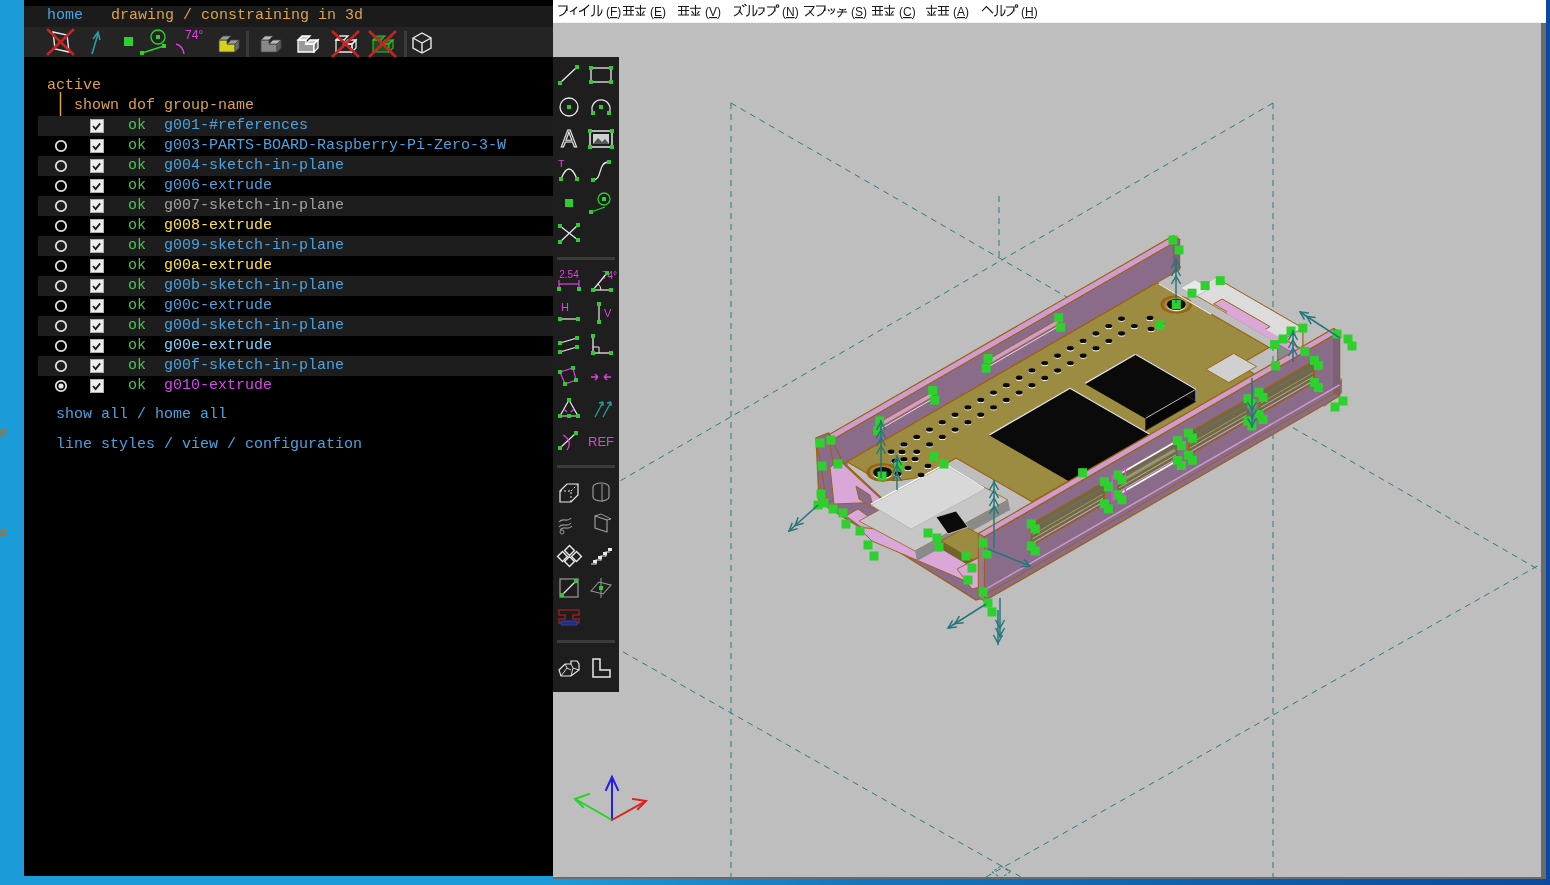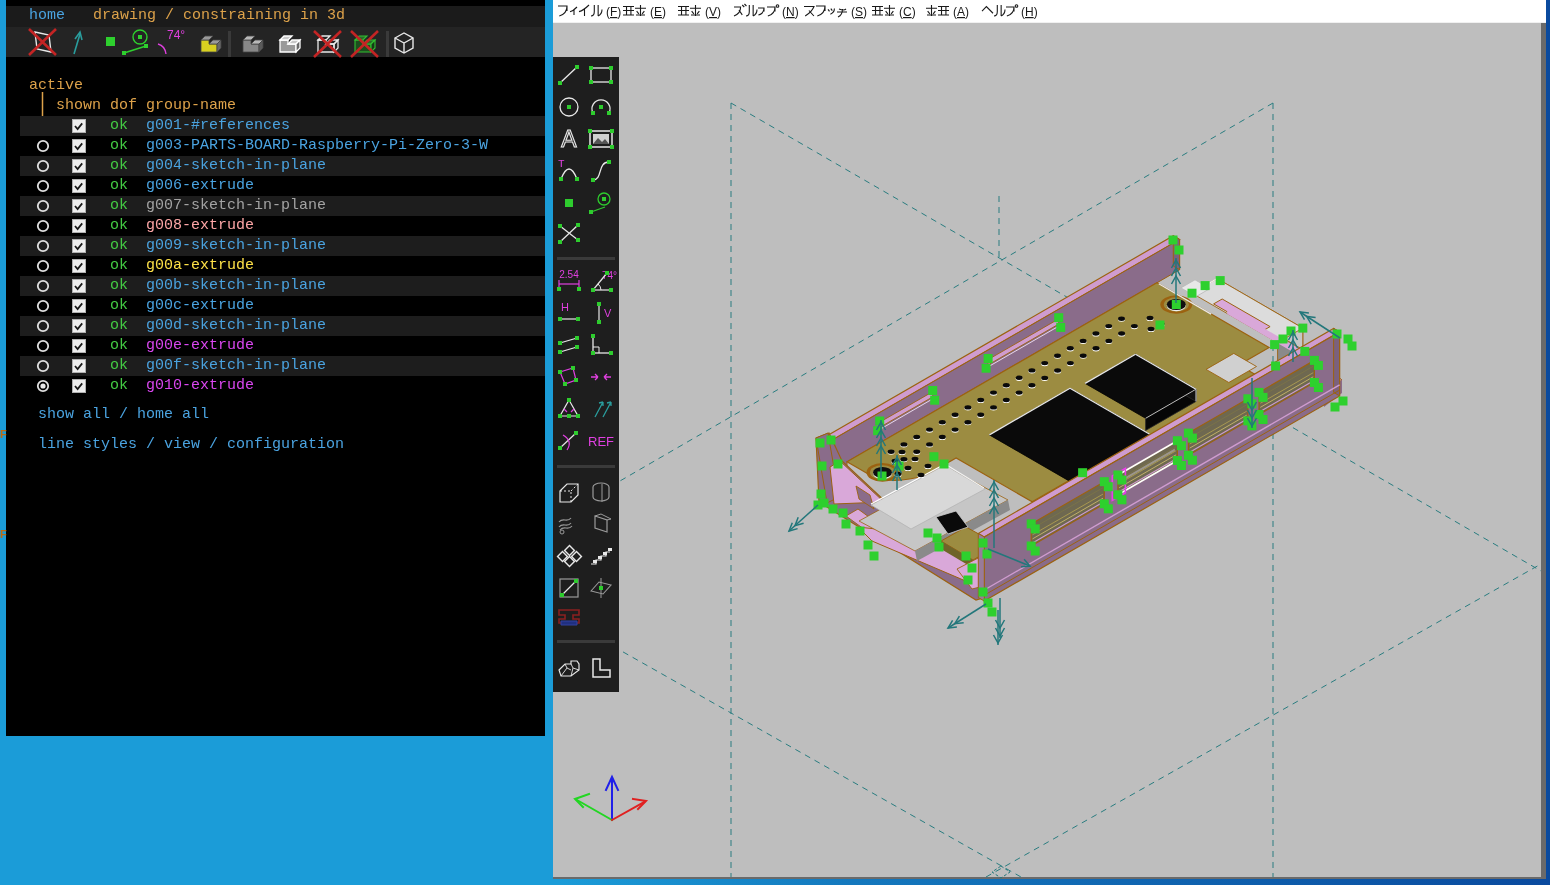--- a/index.html
+++ b/index.html
@@ -1,19 +1,19 @@
 <!DOCTYPE html>
 <html><head><meta charset="utf-8">
 <style>
 * { margin:0; padding:0; box-sizing:border-box; }
 body { width:1550px; height:885px; overflow:hidden; position:relative;
   background: linear-gradient(90deg, #1b9cd8 0%, #1b9cd8 36%, #1478bd 55%, #0a4a9e 100%); }
 </style></head>
 <body>
-<div style="position:absolute;left:6px;top:0;width:539px;height:736px;background:#000;overflow:hidden;font-family:'Liberation Mono',monospace;font-size:15px;line-height:16px;white-space:pre">
+<div style="position:absolute;left:24px;top:0;width:539px;height:876px;background:#000;overflow:hidden;font-family:'Liberation Mono',monospace;font-size:15px;line-height:16px;white-space:pre">
 <div style="position:absolute;left:0;top:6px;width:539px;height:21px;background:#1b1b1b"></div>
 <div style="position:absolute;left:0;top:27px;width:539px;height:30px;background:#242424"></div>
 <span style="position:absolute;left:23px;top:8px;color:#4aa3e0">home</span>
 <span style="position:absolute;left:87px;top:8px;color:#dda24a">drawing / constraining in 3d</span>
 <svg style="position:absolute;left:0;top:0;overflow:visible" width="540" height="60">
 <g transform="translate(37,42)">
         <polygon points="-8,-10 6,-7 8,10 -6,7" fill="none" stroke="#e8e8e8" stroke-width="1.4"></polygon>
         <path d="M -14 -13 L 13 13 M -14 13 L 13 -13" stroke="#c42424" stroke-width="2.6" fill="none"></path>
       </g>
 <g transform="translate(72,42)">
@@ -92,21 +92,21 @@
     </svg><span style="position:absolute;left:104px;top:178px;color:#44cc44">ok</span><span style="position:absolute;left:140px;top:178px;color:#4aa3e0">g006-extrude</span><div style="position:absolute;left:14px;top:196px;width:527px;height:20px;background:#1d1d1d"></div><svg style="position:absolute;left:0;top:0;overflow:visible" width="1" height="1">
       <circle cx="37" cy="206" r="5.2" fill="none" stroke="#e0e0e0" stroke-width="1.8"></circle>
     </svg><svg style="position:absolute;left:0;top:0;overflow:visible" width="1" height="1">
 <rect x="66.5" y="199.5" width="13" height="13" fill="#ededed" stroke="#b0b0b0" stroke-width="1"></rect>
 <path d="M 69 206 l 2.6 3 4.6 -5.6" fill="none" stroke="#1a1a1a" stroke-width="1.8"></path>
     </svg><span style="position:absolute;left:104px;top:198px;color:#44cc44">ok</span><span style="position:absolute;left:140px;top:198px;color:#a3a3a3">g007-sketch-in-plane</span><svg style="position:absolute;left:0;top:0;overflow:visible" width="1" height="1">
       <circle cx="37" cy="226" r="5.2" fill="none" stroke="#e0e0e0" stroke-width="1.8"></circle>
     </svg><svg style="position:absolute;left:0;top:0;overflow:visible" width="1" height="1">
 <rect x="66.5" y="219.5" width="13" height="13" fill="#ededed" stroke="#b0b0b0" stroke-width="1"></rect>
 <path d="M 69 226 l 2.6 3 4.6 -5.6" fill="none" stroke="#1a1a1a" stroke-width="1.8"></path>
-    </svg><span style="position:absolute;left:104px;top:218px;color:#44cc44">ok</span><span style="position:absolute;left:140px;top:218px;color:#fca5a5">g008-extrude</span><div style="position:absolute;left:14px;top:236px;width:527px;height:20px;background:#1d1d1d"></div><svg style="position:absolute;left:0;top:0;overflow:visible" width="1" height="1">
+    </svg><span style="position:absolute;left:104px;top:218px;color:#44cc44">ok</span><span style="position:absolute;left:140px;top:218px;color:#fde047">g008-extrude</span><div style="position:absolute;left:14px;top:236px;width:527px;height:20px;background:#1d1d1d"></div><svg style="position:absolute;left:0;top:0;overflow:visible" width="1" height="1">
       <circle cx="37" cy="246" r="5.2" fill="none" stroke="#e0e0e0" stroke-width="1.8"></circle>
     </svg><svg style="position:absolute;left:0;top:0;overflow:visible" width="1" height="1">
 <rect x="66.5" y="239.5" width="13" height="13" fill="#ededed" stroke="#b0b0b0" stroke-width="1"></rect>
 <path d="M 69 246 l 2.6 3 4.6 -5.6" fill="none" stroke="#1a1a1a" stroke-width="1.8"></path>
     </svg><span style="position:absolute;left:104px;top:238px;color:#44cc44">ok</span><span style="position:absolute;left:140px;top:238px;color:#4aa3e0">g009-sketch-in-plane</span><svg style="position:absolute;left:0;top:0;overflow:visible" width="1" height="1">
       <circle cx="37" cy="266" r="5.2" fill="none" stroke="#e0e0e0" stroke-width="1.8"></circle>
     </svg><svg style="position:absolute;left:0;top:0;overflow:visible" width="1" height="1">
 <rect x="66.5" y="259.5" width="13" height="13" fill="#ededed" stroke="#b0b0b0" stroke-width="1"></rect>
 <path d="M 69 266 l 2.6 3 4.6 -5.6" fill="none" stroke="#1a1a1a" stroke-width="1.8"></path>
     </svg><span style="position:absolute;left:104px;top:258px;color:#44cc44">ok</span><span style="position:absolute;left:140px;top:258px;color:#fde047">g00a-extrude</span><div style="position:absolute;left:14px;top:276px;width:527px;height:20px;background:#1d1d1d"></div><svg style="position:absolute;left:0;top:0;overflow:visible" width="1" height="1">
@@ -122,21 +122,21 @@
     </svg><span style="position:absolute;left:104px;top:298px;color:#44cc44">ok</span><span style="position:absolute;left:140px;top:298px;color:#4aa3e0">g00c-extrude</span><div style="position:absolute;left:14px;top:316px;width:527px;height:20px;background:#1d1d1d"></div><svg style="position:absolute;left:0;top:0;overflow:visible" width="1" height="1">
       <circle cx="37" cy="326" r="5.2" fill="none" stroke="#e0e0e0" stroke-width="1.8"></circle>
     </svg><svg style="position:absolute;left:0;top:0;overflow:visible" width="1" height="1">
 <rect x="66.5" y="319.5" width="13" height="13" fill="#ededed" stroke="#b0b0b0" stroke-width="1"></rect>
 <path d="M 69 326 l 2.6 3 4.6 -5.6" fill="none" stroke="#1a1a1a" stroke-width="1.8"></path>
     </svg><span style="position:absolute;left:104px;top:318px;color:#44cc44">ok</span><span style="position:absolute;left:140px;top:318px;color:#4aa3e0">g00d-sketch-in-plane</span><svg style="position:absolute;left:0;top:0;overflow:visible" width="1" height="1">
       <circle cx="37" cy="346" r="5.2" fill="none" stroke="#e0e0e0" stroke-width="1.8"></circle>
     </svg><svg style="position:absolute;left:0;top:0;overflow:visible" width="1" height="1">
 <rect x="66.5" y="339.5" width="13" height="13" fill="#ededed" stroke="#b0b0b0" stroke-width="1"></rect>
 <path d="M 69 346 l 2.6 3 4.6 -5.6" fill="none" stroke="#1a1a1a" stroke-width="1.8"></path>
-    </svg><span style="position:absolute;left:104px;top:338px;color:#44cc44">ok</span><span style="position:absolute;left:140px;top:338px;color:#d946ef">g00e-extrude</span><div style="position:absolute;left:14px;top:356px;width:527px;height:20px;background:#1d1d1d"></div><svg style="position:absolute;left:0;top:0;overflow:visible" width="1" height="1">
+    </svg><span style="position:absolute;left:104px;top:338px;color:#44cc44">ok</span><span style="position:absolute;left:140px;top:338px;color:#7dd3fc">g00e-extrude</span><div style="position:absolute;left:14px;top:356px;width:527px;height:20px;background:#1d1d1d"></div><svg style="position:absolute;left:0;top:0;overflow:visible" width="1" height="1">
       <circle cx="37" cy="366" r="5.2" fill="none" stroke="#e0e0e0" stroke-width="1.8"></circle>
     </svg><svg style="position:absolute;left:0;top:0;overflow:visible" width="1" height="1">
 <rect x="66.5" y="359.5" width="13" height="13" fill="#ededed" stroke="#b0b0b0" stroke-width="1"></rect>
 <path d="M 69 366 l 2.6 3 4.6 -5.6" fill="none" stroke="#1a1a1a" stroke-width="1.8"></path>
     </svg><span style="position:absolute;left:104px;top:358px;color:#44cc44">ok</span><span style="position:absolute;left:140px;top:358px;color:#4aa3e0">g00f-sketch-in-plane</span><svg style="position:absolute;left:0;top:0;overflow:visible" width="1" height="1">
       <circle cx="37" cy="386" r="5.2" fill="none" stroke="#e0e0e0" stroke-width="1.8"></circle>
       <circle cx="37" cy="386" r="2.6" fill="#e8e8e8"></circle>
     </svg><svg style="position:absolute;left:0;top:0;overflow:visible" width="1" height="1">
 <rect x="66.5" y="379.5" width="13" height="13" fill="#ededed" stroke="#b0b0b0" stroke-width="1"></rect>
 <path d="M 69 386 l 2.6 3 4.6 -5.6" fill="none" stroke="#1a1a1a" stroke-width="1.8"></path>

